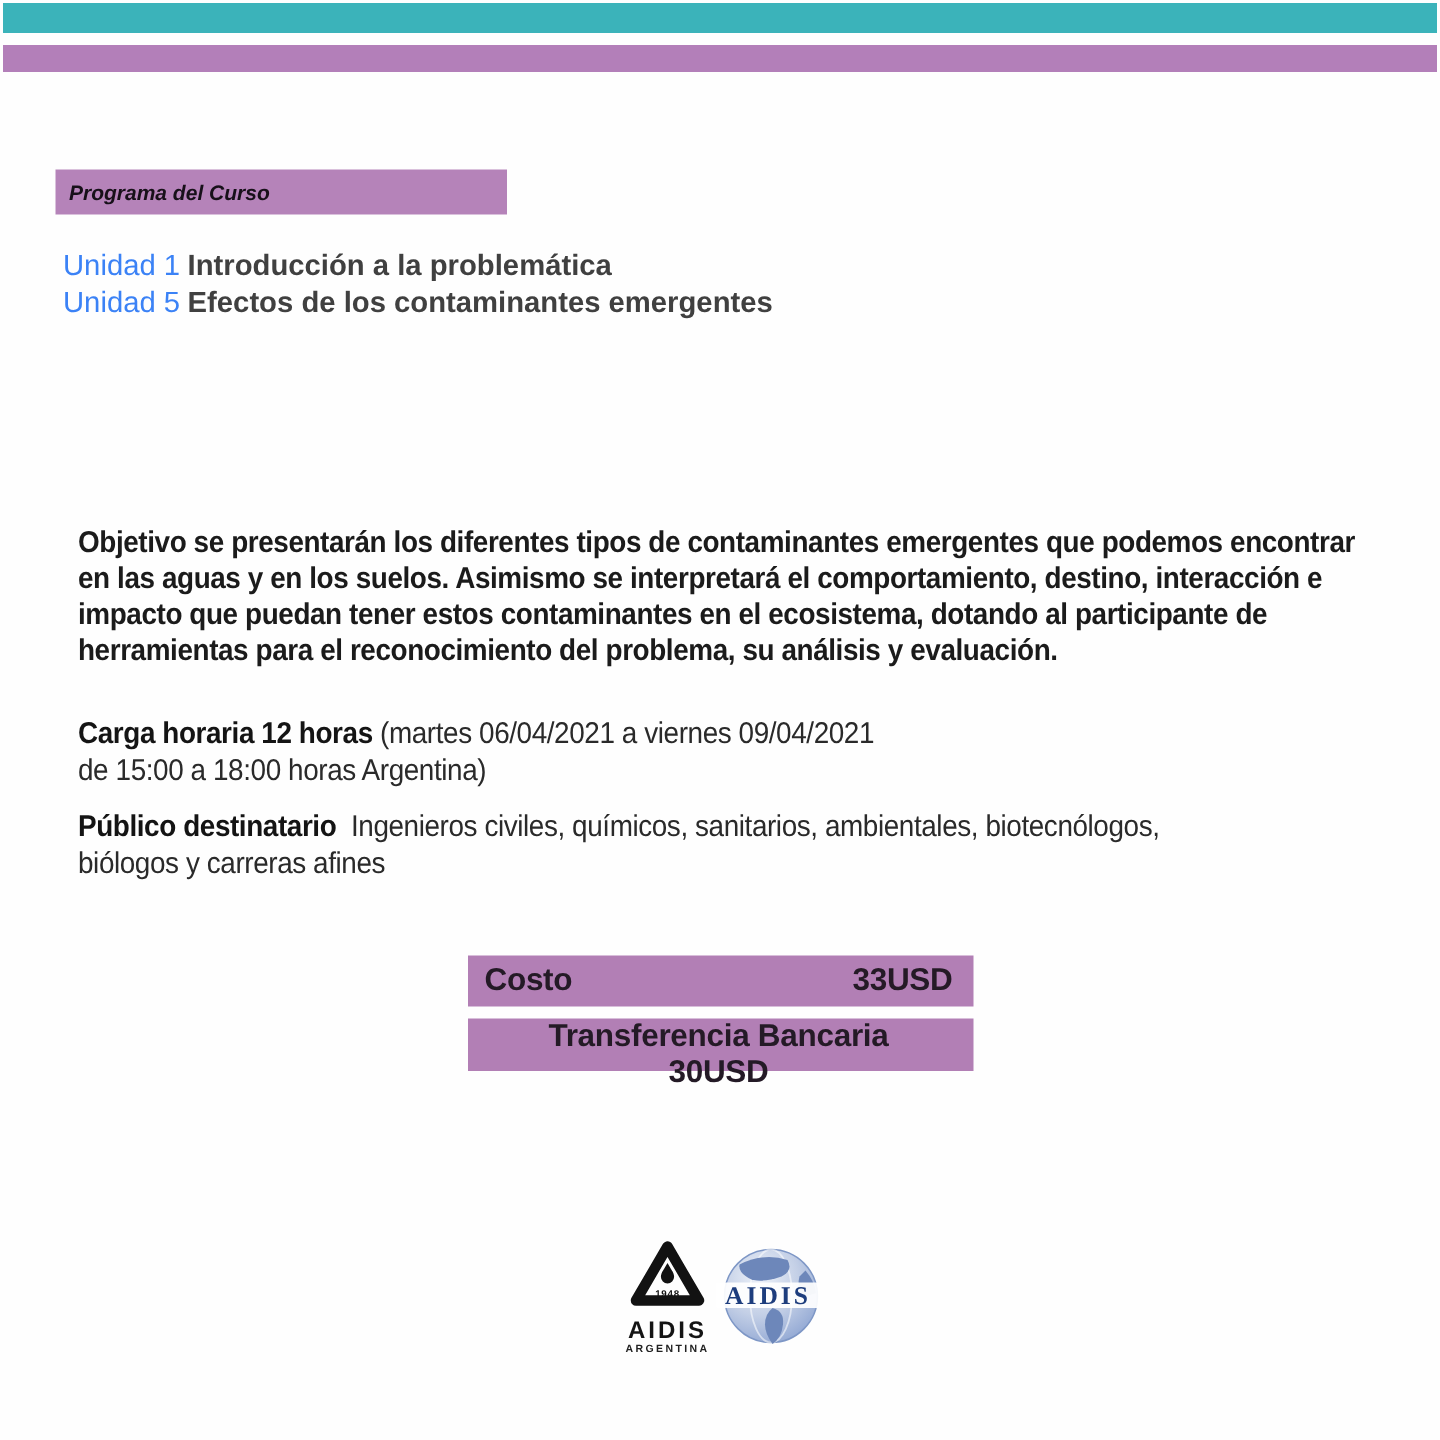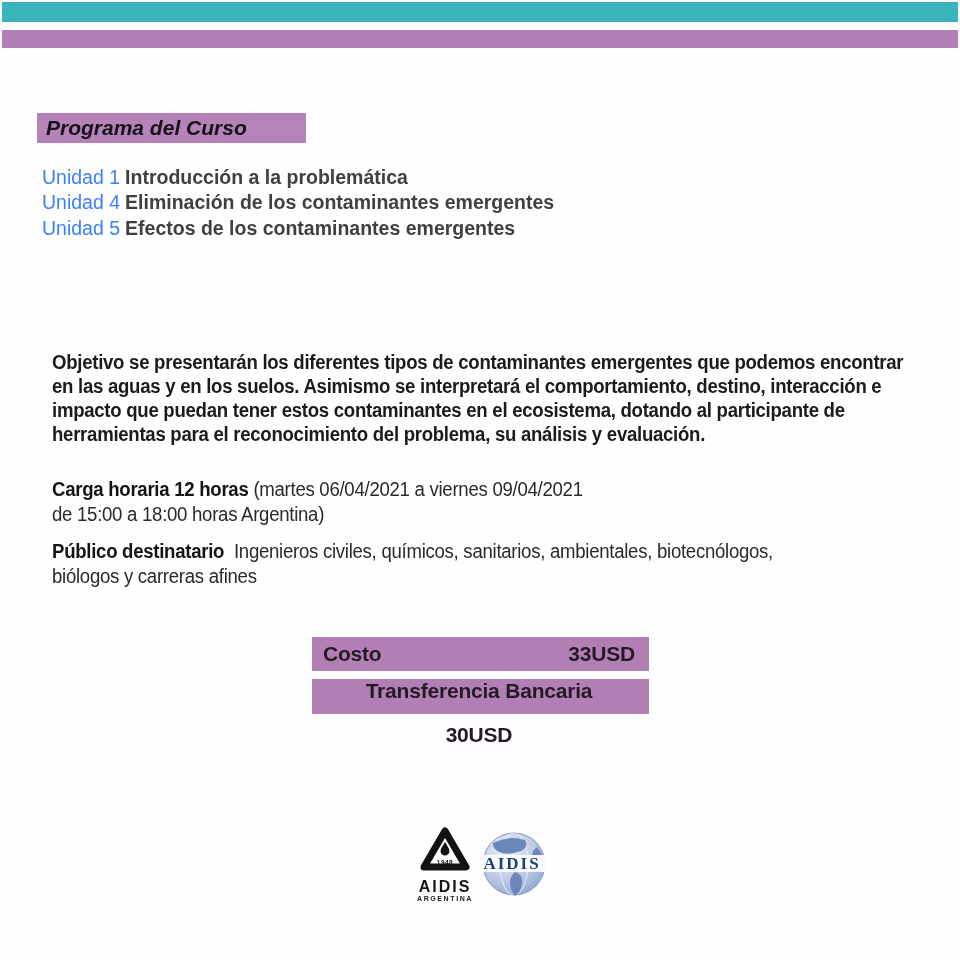--- a/index.html
+++ b/index.html
@@ -3,37 +3,37 @@
 <meta charset="utf-8">
 <style>
   html,body{margin:0;padding:0;}
   body{width:960px;height:960px;background:#ffffff;font-family:"Liberation Sans",sans-serif;color:#1c1c1c;}
   .page{position:absolute;top:0;left:0;width:960px;height:960px;background:#fefefe;overflow:hidden;}
 
   .bar{position:absolute;left:2px;right:2px;}
   .bar-teal{top:2px;height:20px;}
   .bar-purple{top:30px;height:18px;}
 
-  .title-box{position:absolute;left:37px;top:113px;width:269px;height:30px;line-height:30px;
-    padding-left:9px;box-sizing:border-box;font-size:21px;font-weight:bold;font-style:italic;color:#171019;}
+  .title-box{position:absolute;left:37px;top:113px;width:301px;height:30px;line-height:30px;
+    padding-left:9px;box-sizing:border-box;font-size:14px;font-weight:bold;font-style:italic;color:#171019;}
 
   .units{position:absolute;left:42px;top:165px;font-size:19.5px;line-height:25.4px;white-space:nowrap;}
   .unit-label{color:#3b82f6;font-weight:400;}
   .unit-title{color:#404040;font-weight:700;margin-left:5px;}
 
   .cond{white-space:pre;transform:scaleX(0.93);transform-origin:0 0;letter-spacing:-0.3px;}
   .objective{position:absolute;left:52px;top:350px;font-size:20px;line-height:24px;font-weight:700;color:#1b1b1b;}
   .block{position:absolute;left:52px;font-size:20px;line-height:24.5px;color:#2a2a2a;}
   .block .lead{font-weight:700;color:#141414;}
   .schedule{top:477px;}
   .audience{top:539px;}
 
   .price-box{position:absolute;left:312px;width:337px;display:flex;justify-content:space-between;
     align-items:center;box-sizing:border-box;padding:0 14px 0 11px;font-weight:700;font-size:21px;
-    color:#241a26;letter-spacing:-0.2px;gap:20px;}
+    color:#241a26;letter-spacing:-0.2px;}
   .price-1{top:637px;height:34px;}
   .price-2{top:679px;height:35px;}
 
   .logos{position:absolute;left:0;top:826px;width:960px;display:flex;justify-content:center;align-items:flex-start;}
   .logo-arg{width:64px;text-align:center;}
   .arg-name{font-size:16px;font-weight:700;letter-spacing:2px;color:#141414;line-height:15px;margin-top:1px;}
   .arg-sub{font-size:7px;font-weight:700;letter-spacing:1.6px;color:#222;line-height:9px;}
   .logo-globe{margin-left:0px;margin-top:5px;}
 </style>
 </head>
@@ -44,23 +44,20 @@
   <div class="bar bar-teal" style="background-color: rgb(59, 179, 186);"></div>
   <div class="bar bar-purple" style="background-color: rgb(179, 127, 185);"></div>
 
   <div class="title-box" style="background-color: rgb(181, 131, 185);">
     <span>Programa del Curso</span>
   </div>
 
   <div class="units">
     <div>
       <span class="unit-label">Unidad 1</span><span class="unit-title">Introducción a la problemática</span>
-    </div>
-    <div>
-      <span class="unit-label">Unidad 4</span><span class="unit-title">Eliminación de los contaminantes emergentes</span>
     </div>
     <div>
       <span class="unit-label">Unidad 5</span><span class="unit-title">Efectos de los contaminantes emergentes</span>
     </div>
   </div>
 
   <div class="objective cond">Objetivo se presentarán los diferentes tipos de contaminantes emergentes que podemos encontrar
 en las aguas y en los suelos. Asimismo se interpretará el comportamiento, destino, interacción e
 impacto que puedan tener estos contaminantes en el ecosistema, dotando al participante de
 herramientas para el reconocimiento del problema, su análisis y evaluación.</div>

